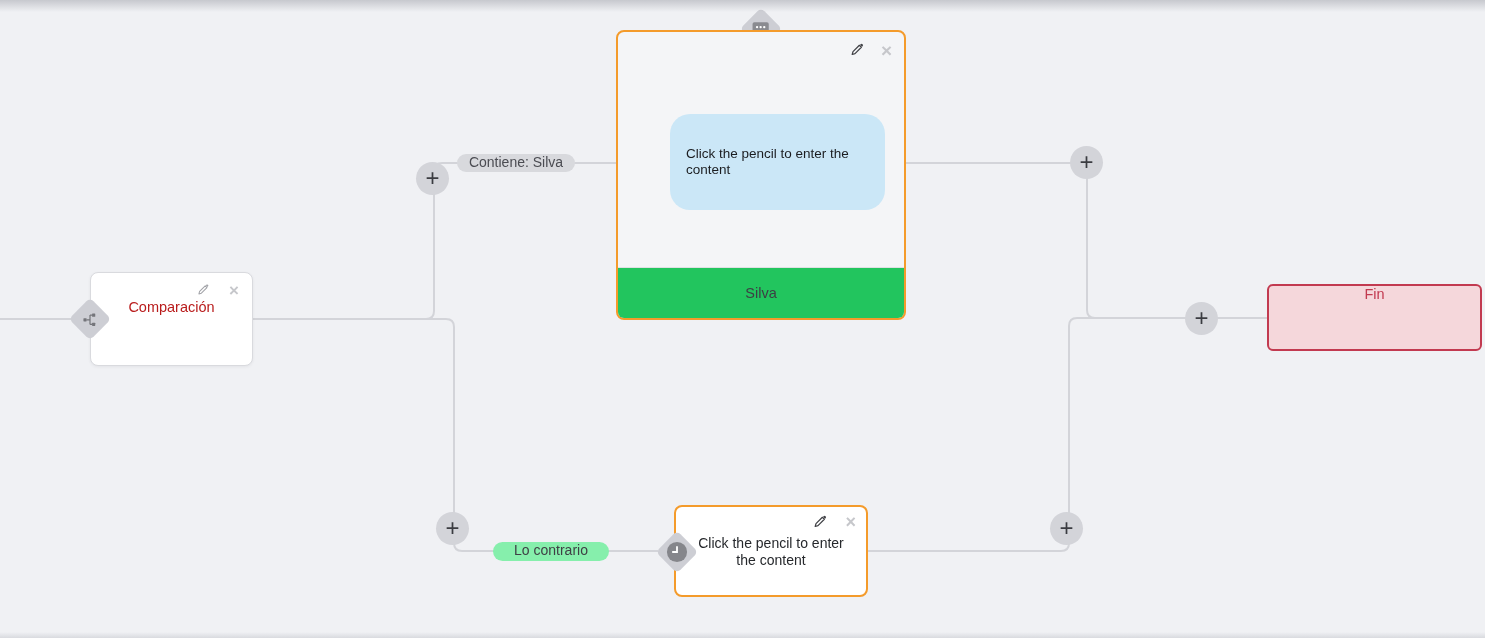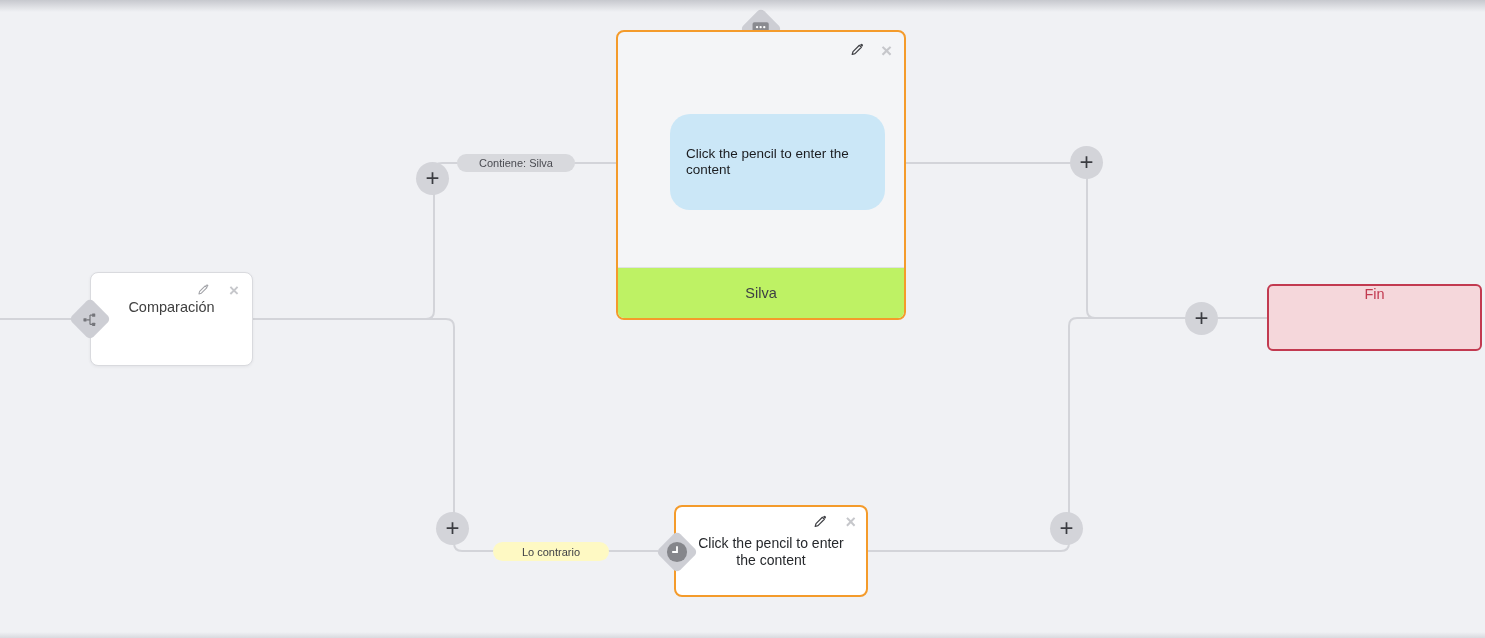--- a/index.html
+++ b/index.html
@@ -25,45 +25,45 @@
   .card-wait { left:674px; top:505px; width:194px; height:92px; background:#ffffff;
     border:2px solid #f49b2b; }
   .card-end { left:1267px; top:284px; width:215px; height:67px; background:#f5d7db;
     border:2px solid #c23a50; border-radius:6px; display:flex; justify-content:center;
     color:#c23a50; font-size:14.5px; }
 
   .bubble { position:absolute; left:52px; top:82px; width:215px; height:96px; border-radius:20px;
     background:#cbe7f7; display:flex; align-items:center; padding:0 16px; }
   .bubble span { font-size:13.5px; line-height:16px; color:#1b1d20; }
 
-  .card-footer { position:absolute; left:0; right:0; bottom:0; height:51px; background:#bef264;
+  .card-footer { position:absolute; left:0; right:0; bottom:0; height:51px; background:#22c55e;
     border-top:1px solid #dfe0e3; border-radius:0 0 6px 6px; display:flex; align-items:center;
     justify-content:center; font-size:14.5px; color:#3d3e44; }
 
-  .cond-text { padding-top:22px; text-align:center; font-size:14.5px; line-height:25px; color:#404040; }
+  .cond-text { padding-top:22px; text-align:center; font-size:14.5px; line-height:25px; color:#b91c1c; }
   .wait-text { padding:28px 12px 0; text-align:center; font-size:14px; line-height:16.5px; color:#26282c; }
 
   
   .icon-btn { position:absolute; background:none; border:none; cursor:pointer; line-height:1;
     display:flex; align-items:center; justify-content:center; padding:0; }
   .close-btn { font-weight:bold; color:#c6c7cb; font-size:19px; font-family:"Liberation Sans",sans-serif; }
   .pencil-dark { color:#3f4045; }
   .pencil-gray { color:#a2a3a8; }
 
   
   .add-btn { position:absolute; width:33px; height:33px; border-radius:50%; background:#d3d4d9;
     border:none; color:#3b3c41; font-size:24px; font-weight:400; display:flex; align-items:center;
     justify-content:center; z-index:3; cursor:pointer; line-height:1; padding:0 0 2px 0;
     font-family:"Liberation Sans",sans-serif; }
 
   
-  .pill { position:absolute; display:flex; align-items:center; justify-content:center;
-    border-radius:10px; font-size:11px; z-index:2; }
+  .pill { position:absolute; display:flex; align-items:flex-start; justify-content:center;
+    border-radius:10px; font-size:14px; z-index:2; }
   .pill-gray { left:457px; top:154px; width:118px; height:18px; background:#d8d9dd; color:#4b4c52; }
-  .pill-white { left:493px; top:542px; width:116px; height:19px; background:#fef9c3; color:#3f4045; }
+  .pill-white { left:493px; top:542px; width:116px; height:19px; background:#86efac; color:#3f4045; }
 
   
   .diamond { position:absolute; width:30px; height:30px; background:#cdced4; border-radius:5px;
     transform:rotate(45deg); display:flex; align-items:center; justify-content:center; }
   .diamond > .di { transform:rotate(-45deg); display:flex; align-items:center; justify-content:center; }
   .diamond-message { left:746px; top:14px; z-index:1; }
   .diamond-condition { left:75px; top:304px; z-index:3; }
   .diamond-wait { left:662px; top:537px; z-index:3; }
 </style>
 </head>

